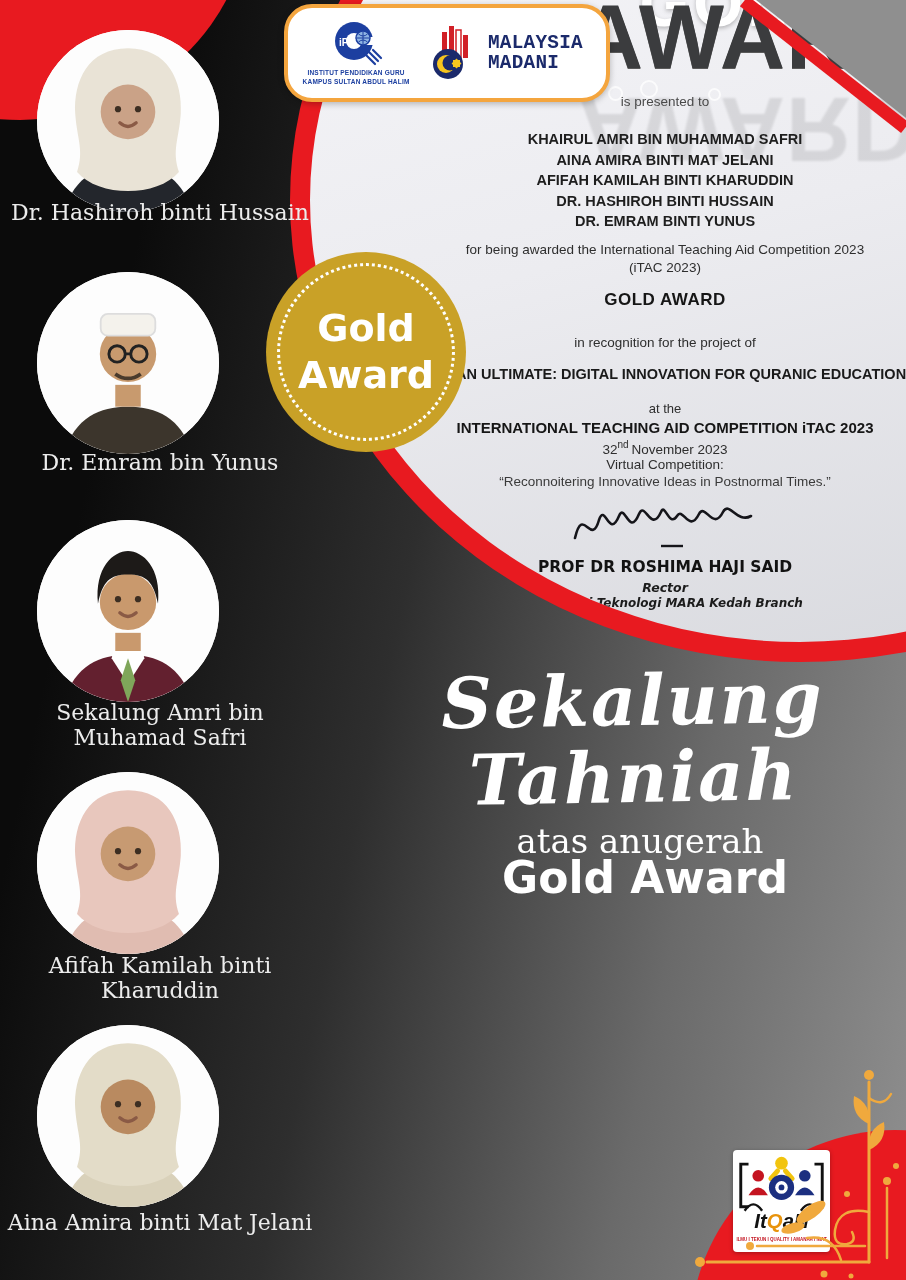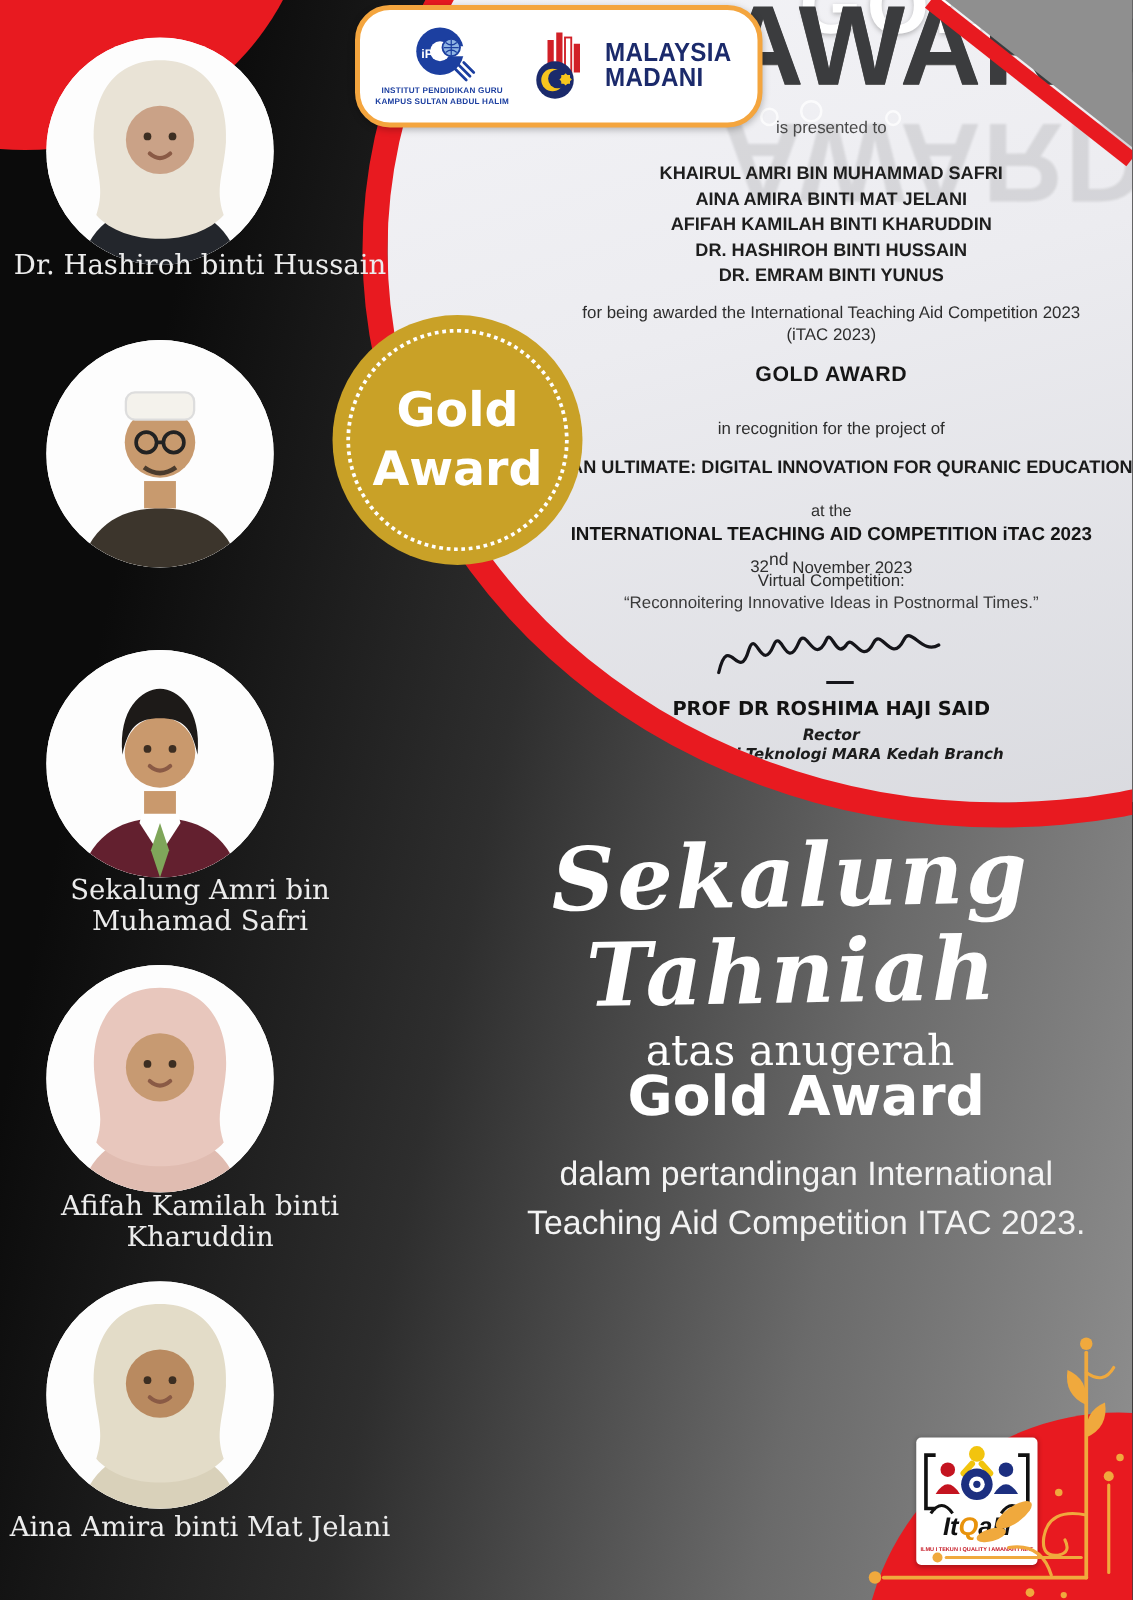--- a/index.html
+++ b/index.html
@@ -25,41 +25,41 @@
   .presented{top:336px;font-size:13.5px;color:#4a4a4a;}
   .recipients{top:371px;font-size:14.5px;font-weight:bold;color:#1e1e1e;line-height:20.5px;}
   .for1{top:484px;font-size:13.5px;}
   .for2{top:502px;font-size:13.5px;}
   .award-name{top:531px;font-size:17px;font-weight:bold;letter-spacing:.5px;color:#161616;}
   .recognition{top:577px;font-size:13.5px;}
   .project{top:607px;font-size:14.5px;font-weight:bold;color:#1a1a1a;}
   .at-the{top:643px;font-size:13px;}
   .competition{top:661px;font-size:15px;font-weight:bold;color:#161616;}
   .cdate{top:681px;font-size:13.5px;}
-  .cdate sup{font-size:14px;text-align:center;}
+  .cdate sup{font-size:10px;text-align:center;}
   .cdate .date-rest{margin-left:3px;}
   .mode{top:699px;font-size:13.5px;}
   .theme{top:716px;font-size:13.5px;color:#3a3a3a;}
   .sigwrap{top:736px;}
   .signame{top:800px;font-size:15.5px;font-weight:bold;color:#121212;font-family:"DejaVu Sans",sans-serif;}
   .sigtitle{top:822px;font-size:12.5px;font-weight:bold;font-style:italic;color:#1c1c1c;font-family:"DejaVu Sans",sans-serif;}
   .sigorg{top:838px;font-size:12px;font-weight:bold;font-style:italic;color:#1c1c1c;font-family:"DejaVu Sans",sans-serif;}
   
   .corner-gray{position:absolute;right:0;top:0;width:150px;height:118px;background:#8f8f8f;
     clip-path:polygon(0 0,100% 0,100% 100%);}
   .corner-stripe{position:absolute;left:748px;top:-4px;width:205px;height:13px;background:#e81a20;
     transform:rotate(38.2deg);transform-origin:left top;}
   
   .logo-box{position:absolute;left:264px;top:4px;width:318px;height:90px;background:#fff;
     border:4px solid #f4a53e;border-radius:28px;display:flex;align-items:center;justify-content:space-evenly;
     box-shadow:0 2px 6px rgba(0,0,0,.25);margin-left:20px;}
   .ipg-block{display:flex;flex-direction:column;align-items:center;gap:1px;}
   .ipg-line{font-size:6.5px;font-weight:bold;color:#1c3fa0;letter-spacing:.2px;line-height:1.25;}
   .madani-block{display:flex;align-items:center;gap:6px;}
-  .madani-text{display:flex;flex-direction:column;line-height:.95;font-family:Liberation Sans, sans-serif;}
+  .madani-text{display:flex;flex-direction:column;line-height:.95;font-family:Liberation Mono, monospace;}
   .madani-text span{font-size:21px;font-weight:800;color:#1b2a6b;letter-spacing:.3px;transform:scaleX(.92);transform-origin:left;}
   
   .badge{position:absolute;left:266px;top:252px;width:200px;height:200px;border-radius:50%;background:#c9a127;
     display:flex;flex-direction:column;align-items:center;justify-content:center;}
   .badge .ring{position:absolute;inset:11px;border:3px dotted #fff;border-radius:50%;}
   .badge span{font-family:"DejaVu Sans",sans-serif;font-size:38px;font-weight:800;color:#fff;line-height:1.25;}
   
   .photo{position:absolute;left:37px;width:182px;height:182px;border-radius:50%;background:#fff;overflow:hidden;}
   .photo svg{width:100%;height:100%;display:block;}
   .team-label{position:absolute;left:0;width:320px;text-align:center;color:#ececec;
@@ -190,20 +190,21 @@
         <path d="M14 102 C20 80 34 74 50 74 C66 74 80 80 86 102 Z" fill="#3c352c"></path>
         <rect x="43" y="62" width="14" height="12" fill="#c89a6e"></rect>
         <circle cx="50" cy="45" r="15.5" fill="#c89a6e"></circle>
         <rect x="35" y="23" width="30" height="12" rx="4" fill="#f4f2ec" stroke="#ddd"></rect>
         <circle cx="44" cy="45" r="4.5" fill="none" stroke="#222" stroke-width="1.6"></circle>
         <circle cx="56" cy="45" r="4.5" fill="none" stroke="#222" stroke-width="1.6"></circle>
         <line x1="48.5" y1="45" x2="51.5" y2="45" stroke="#222" stroke-width="1.6"></line>
         <path d="M43 56 q7 5 14 0" stroke="#4a3b2d" stroke-width="2" fill="none"></path>
       </svg>
     </div>
+  <div class="team-label" style="top:450px">Dr. Emram bin Yunus</div>
   <div class="photo" style="top:520px">
       <svg viewBox="0 0 100 100">
         <rect width="100" height="100" fill="#fdfdfd"></rect>
         <path d="M14 102 C20 80 34 74 50 74 C66 74 80 80 86 102 Z" fill="#63202f"></path>
         <rect x="43" y="62" width="14" height="12" fill="#c9996d"></rect>
         <circle cx="50" cy="45" r="15.5" fill="#c9996d"></circle>
         <path d="M33.5 46 C31.5 26 42 17 50 17 C58 17 68.5 26 66.5 46 C64 34 60 30 50 30 C40 30 36 34 33.5 46Z" fill="#1d1a18"></path>
         <path d="M41 76 L50 90 L59 76 L58 72 L42 72Z" fill="#fff"></path>
         <path d="M50 76 L46 88 L50 100 L54 88Z" fill="#7fa65a"></path>
         <circle cx="44.5" cy="43.5" r="1.7" fill="#3c2e22"></circle>
@@ -233,21 +234,20 @@
         <circle cx="44.5" cy="43.5" r="1.7" fill="#3c2e22"></circle>
         <circle cx="55.5" cy="43.5" r="1.7" fill="#3c2e22"></circle>
         <path d="M45.5 51 q4.5 4 9 0" stroke="#8a5a45" stroke-width="1.8" fill="none" stroke-linecap="round"></path>
       </svg>
     </div>
   <div class="team-label" style="top:1210px">Aina Amira binti Mat Jelani</div>
 
   <div class="script-title">Sekalung Tahniah</div>
   <div class="subtitle">atas anugerah</div>
   <div class="big-award">Gold Award</div>
-  <div class="congrats-body">dalam pertandingan International Teaching Aid Competition ITAC 2023.</div>
 
   <div class="itqan-box">
     <svg viewBox="0 0 100 104">
       <path d="M16 14 h-8 v44 h8" stroke="#111" stroke-width="3" fill="none"></path>
       <path d="M84 14 h8 v44 h-8" stroke="#111" stroke-width="3" fill="none"></path>
       <circle cx="26" cy="26" r="6" fill="#c41420"></circle>
       <path d="M16 46 Q26 30 36 46 Z" fill="#c41420"></path>
       <circle cx="50" cy="13" r="6.5" fill="#f2c40e"></circle>
       <path d="M39 29 L46 21 M61 29 L54 21" stroke="#f2c40e" stroke-width="5" stroke-linecap="round"></path>
       <circle cx="74" cy="26" r="6" fill="#1c2f80"></circle>

